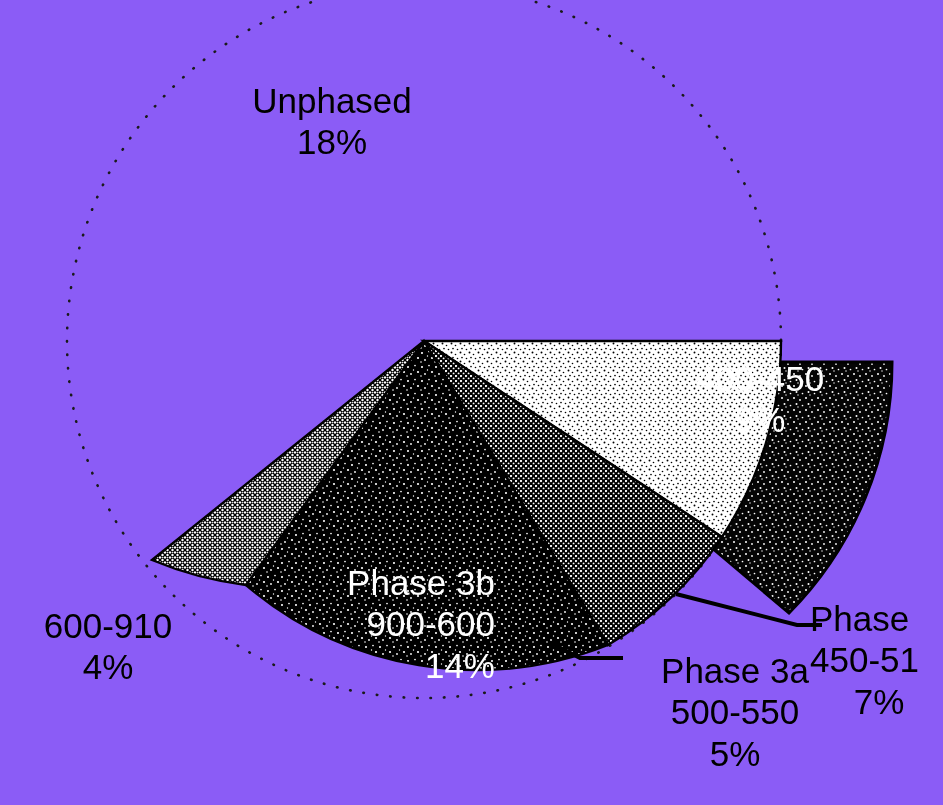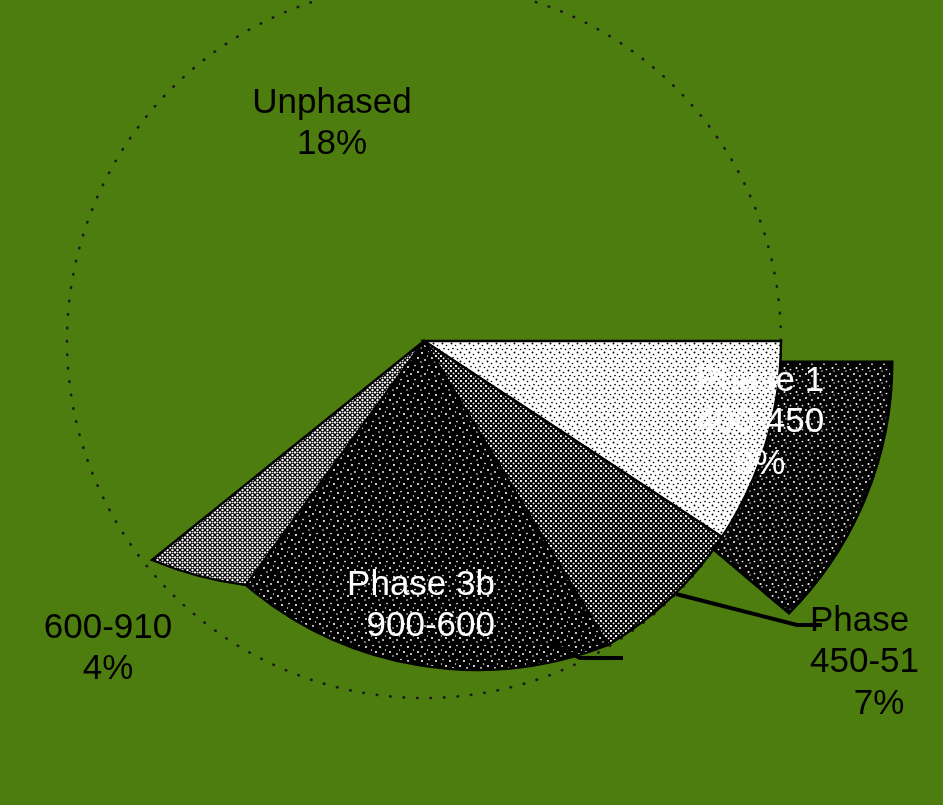--- a/index.html
+++ b/index.html
@@ -8,21 +8,21 @@
     background: #ffffff;
   }
   body {
     font-family: "Liberation Sans", sans-serif;
     -webkit-font-smoothing: none;
   }
   #chart-root {
     position: relative;
     width: 943px;
     height: 805px;
-    background: #4d7c0f;
+    background: #8b5cf6;
     overflow: hidden;
   }
   #pie-svg {
     position: absolute;
     left: 0;
     top: 0;
     width: 943px;
     height: 805px;
   }
   .lbl {
@@ -149,35 +149,40 @@
 
     <polyline points="553,644 580,658 623,658" fill="none" stroke="#000000" stroke-width="4"></polyline>
   </svg>
 
   <div class="lbl" id="label-unphased">
     <span class="ln">Unphased</span>
     <span class="ln">18%</span>
   </div>
 
   <div class="lbl inside" id="label-phase1">
-    <span class="ln">Phase 1</span>
     <span class="ln">400-450</span>
     <span class="ln">9%</span>
   </div>
 
   <div class="lbl" id="label-phase2">
     <span class="ln">Phase</span>
     <span class="ln">450-51</span>
     <span class="ln" style="text-align:center;display:block;width:138px">7%</span>
   </div>
 
+  <div class="lbl" id="label-phase3a">
+    <span class="ln">Phase 3a</span>
+    <span class="ln">500-550</span>
+    <span class="ln">5%</span>
+  </div>
 
   <div class="lbl inside" id="label-phase3b">
     <span class="ln">Phase 3b</span>
     <span class="ln">900-600</span>
+    <span class="ln">14%</span>
   </div>
 
   <div class="lbl" id="label-phase4">
     <span class="ln">600-910</span>
     <span class="ln">4%</span>
   </div>
 
 </div>
 
 </body></html>

